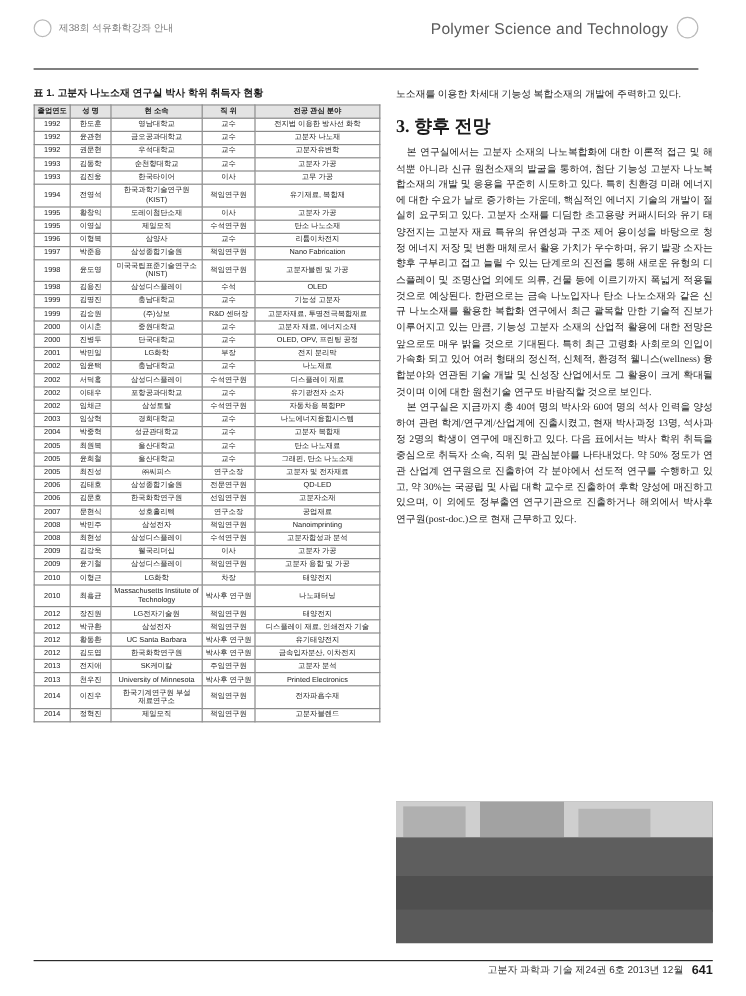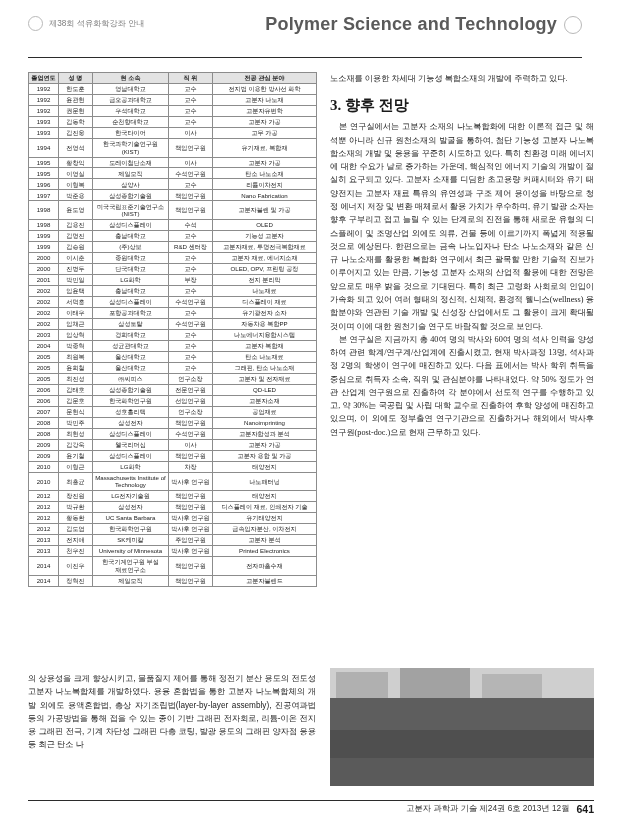--- a/index.html
+++ b/index.html
@@ -10,21 +10,21 @@
     position:relative;overflow:hidden;
   }
   .page{position:absolute;inset:0;}
 
   
   .header{position:absolute;left:0;top:0;width:610px;height:62px;}
   .hdr-inner{position:absolute;left:28px;top:16px;display:flex;align-items:center;gap:18px;}
   .hdr-item{display:flex;align-items:center;gap:6px;font-size:8.2px;color:#7d7d7d;}
   .hdr-ring{width:13px;height:13px;border:1.3px solid #b9b9b9;border-radius:50%;}
   .hdr-right{position:absolute;right:28px;top:14px;display:flex;align-items:center;gap:7px;}
-  .journal-title{font-size:18px;color:#5a5a5a;letter-spacing:.2px;font-weight:bold;}
+  .journal-title{font-size:13px;color:#5a5a5a;letter-spacing:.2px;}
   .journal-dot{width:16px;height:16px;border:1.4px solid #b9b9b9;border-radius:50%;}
   .hdr-rule{position:absolute;left:28px;right:28px;top:57px;height:1px;background:#2b2b2b;}
 
   
   .col-left{position:absolute;left:28px;top:72px;width:288px;}
   .col-right{position:absolute;left:330px;top:72px;width:264px;font-family:Liberation Serif, serif;}
 
   .tbl-caption{font-size:8.3px;font-weight:bold;margin:0 0 4px 0;line-height:1.35;}
 
   table.t{border-collapse:collapse;width:288px;font-size:6.1px;table-layout:fixed;}
@@ -68,20 +68,21 @@
       </span>
     </div>
     <div class="hdr-right">
       <span class="journal-title">Polymer Science and Technology</span>
       <span class="journal-dot"></span>
     </div>
     <div class="hdr-rule"></div>
   </div>
 
   <div class="col-left">
+    <p class="tbl-caption">표 1. 고분자 나노소재 연구실 박사 학위 취득자 현황</p>
     <table class="t">
       <colgroup>
           <col class="c1">
           <col class="c2">
           <col class="c3">
           <col class="c4">
           <col class="c5">
         </colgroup>
       <thead>
         <tr>
@@ -391,23 +392,20 @@
             <td>2014</td>
             <td>정혁진</td>
             <td>제일모직</td>
             <td>책임연구원</td>
             <td>고분자블렌드</td>
           </tr>
         </tbody>
     </table>
   </div>
 
-  <div class="bottom-left">
-    <p class="body-txt">의 상용성을 크게 향상시키고, 물품질지 제어를 통해 정전기 분산 용도의 전도성 고분자 나노복합체를 개발하였다. 용융 혼합법을 통한 고분자 나노복합체의 개발 외에도 용액혼합법, 층상 자기조립법(layer-by-layer assembly), 진공여과법 등의 가공방법을 통해 접을 수 있는 종이 기반 그래핀 전자회로, 리튬-이온 전지 용 그래핀 전극, 기계 차단성 그래핀 다층 코팅, 발광 용도의 그래핀 양자점 응용 등 최근 탄소 나</p>
-  </div>
 
   <div class="col-right">
     <p class="body-txt">노소재를 이용한 차세대 기능성 복합소재의 개발에 주력하고 있다.</p>
     <h3 class="sec-h">3. 향후 전망</h3>
     <p class="body-txt para">본 연구실에서는 고분자 소재의 나노복합화에 대한 이론적 접근 및 해석뿐 아니라 신규 원천소재의 발굴을 통하여, 첨단 기능성 고분자 나노복합소재의 개발 및 응용을 꾸준히 시도하고 있다. 특히 친환경 미래 에너지에 대한 수요가 날로 증가하는 가운데, 핵심적인 에너지 기술의 개발이 절실히 요구되고 있다. 고분자 소재를 디딤한 초고용량 커패시터와 유기 태양전지는 고분자 재료 특유의 유연성과 구조 제어 용이성을 바탕으로 청정 에너지 저장 및 변환 매체로서 활용 가치가 우수하며, 유기 발광 소자는 향후 구부리고 접고 늘릴 수 있는 단계로의 진전을 통해 새로운 유형의 디스플레이 및 조명산업 외에도 의류, 건물 등에 이르기까지 폭넓게 적용될 것으로 예상된다. 한편으로는 금속 나노입자나 탄소 나노소재와 같은 신규 나노소재를 활용한 복합화 연구에서 최근 괄목할 만한 기술적 진보가 이루어지고 있는 만큼, 기능성 고분자 소재의 산업적 활용에 대한 전망은 앞으로도 매우 밝을 것으로 기대된다. 특히 최근 고령화 사회로의 인입이 가속화 되고 있어 여러 형태의 정신적, 신체적, 환경적 웰니스(wellness) 융합분야와 연관된 기술 개발 및 신성장 산업에서도 그 활용이 크게 확대될 것이며 이에 대한 원천기술 연구도 바람직할 것으로 보인다.</p>
     <p class="body-txt para">본 연구실은 지금까지 총 40여 명의 박사와 60여 명의 석사 인력을 양성하여 관련 학계/연구계/산업계에 진출시켰고, 현재 박사과정 13명, 석사과정 2명의 학생이 연구에 매진하고 있다. 다음 표에서는 박사 학위 취득을 중심으로 취득자 소속, 직위 및 관심분야를 나타내었다. 약 50% 정도가 연관 산업계 연구원으로 진출하여 각 분야에서 선도적 연구를 수행하고 있고, 약 30%는 국공립 및 사립 대학 교수로 진출하여 후학 양성에 매진하고 있으며, 이 외에도 정부출연 연구기관으로 진출하거나 해외에서 박사후 연구원(post-doc.)으로 현재 근무하고 있다.</p>
   </div>
 
   <div class="photo">
     <div class="sky"></div>

